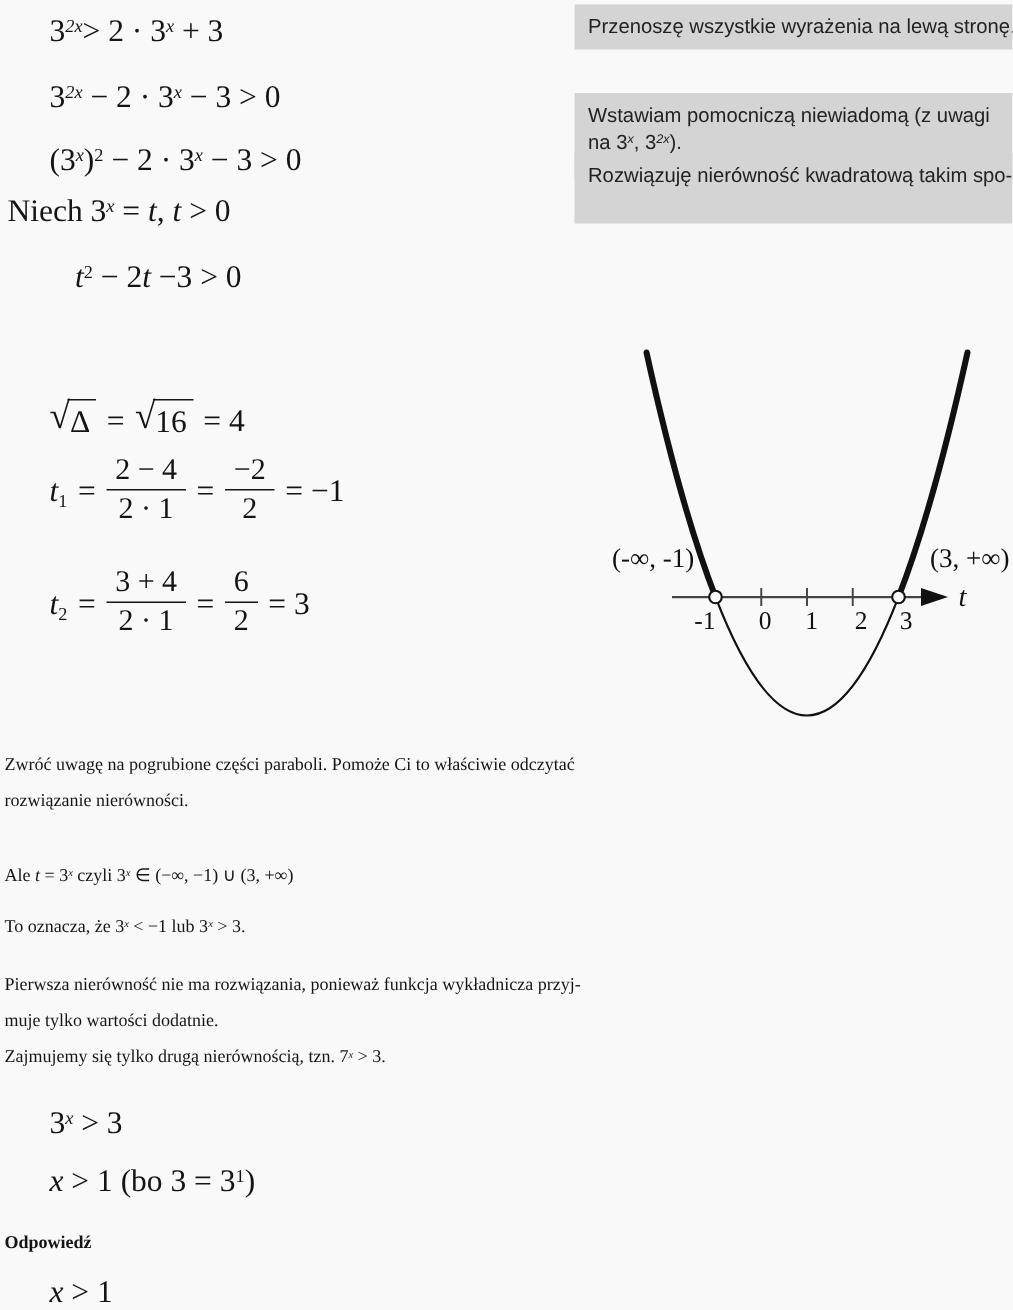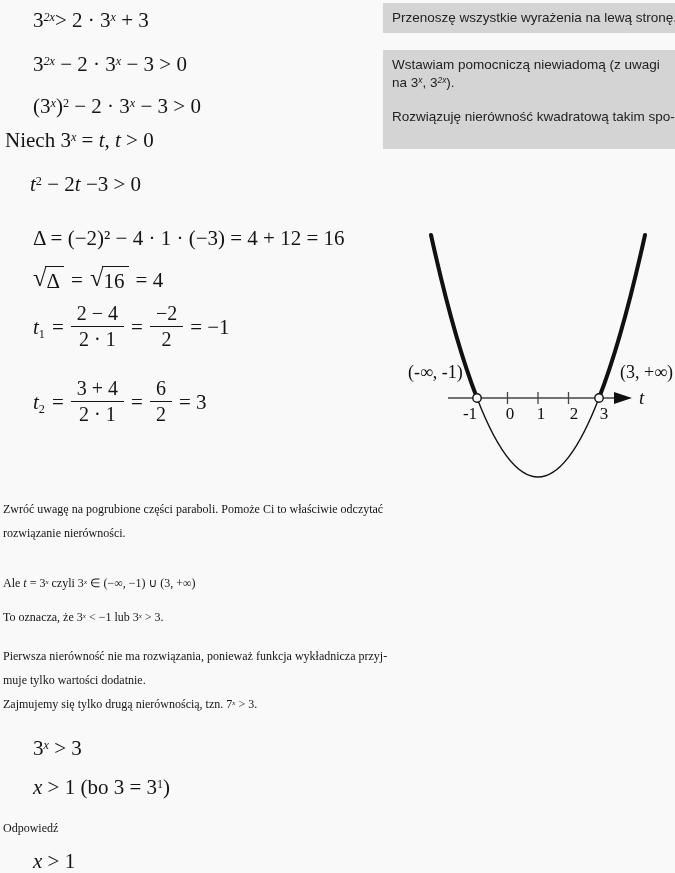--- a/index.html
+++ b/index.html
@@ -29,21 +29,21 @@
     position:absolute;left:383px;width:292px;box-sizing:border-box;
     background:#d4d4d4;color:#222;
     font-family:"Liberation Sans", sans-serif;
     font-size:13.5px;line-height:18px;
     padding:6px 8px 5px 9px;white-space:pre;
   }
   .note .nsup{font-size:0.62em;top:-0.45em;}
   
   .tline{position:absolute;font-size:12px;line-height:24px;white-space:pre;}
   .tline i{font-style:italic;}
-  .bold{font-weight:normal;}
+  .bold{font-weight:bold;}
   
   .figure{position:absolute;left:396px;top:228px;}
   .axis{stroke:#444;stroke-width:1.5;}
   .tick{stroke:#444;stroke-width:1.3;}
   .arrow{fill:#111;}
   .curve-thin{fill:none;stroke:#111;stroke-width:1.4;}
   .curve-bold{fill:none;stroke:#111;stroke-width:4;stroke-linecap:round;}
   .root{fill:#faf9f9;stroke:#111;stroke-width:1.4;}
   .ticklab{font-family:"Liberation Serif",serif;font-size:17px;fill:#111;}
   .intlab{font-family:"Liberation Serif",serif;font-size:18px;fill:#111;}
@@ -55,33 +55,32 @@
 <div class="page">
 
   <div class="mline" style="left:33px;top:8px"><span>3</span><sup class="it">2x</sup><span>&gt; 2 · 3</span><sup class="it">x</sup><span> + 3</span></div>
 
   <div class="mline" style="left:33px;top:52px"><span>3</span><sup class="it">2x</sup><span> − 2 · 3</span><sup class="it">x</sup><span> − 3 &gt; 0</span></div>
 
   <div class="mline" style="left:33px;top:94px"><span>(3</span><sup class="it">x</sup><span>)</span><sup>2</sup><span> − 2 · 3</span><sup class="it">x</sup><span> − 3 &gt; 0</span></div>
 
   <div class="mline" style="left:5px;top:128px"><span>Niech 3</span><sup class="it">x</sup><span> = </span><i>t</i><span>, </span><i>t</i><span> &gt; 0</span></div>
 
-  <div class="mline" style="left:30px;top:172px"><i>t</i><sup>2</sup><span> − 2</span><i>t</i><span> −3 &gt; 0</span></div>
+  <div class="mline" style="left:50px;top:172px"><i>t</i><sup>2</sup><span> − 2</span><i>t</i><span> −3 &gt; 0</span></div>
 
-  <div class="mline" style="left:33px;top:226px"><span>Δ = (−2)² − 4 · 1 · (−3) = 4 + 12 = 16</span></div>
 
   <div class="mline fline" style="left:33px;top:266px"><span class="sqrt"><span class="radsym">√</span><span class="under">Δ</span></span><span class="eqs">=</span><span class="sqrt"><span class="radsym">√</span><span class="under">16</span></span><span class="res">= 4</span></div>
 
   <div class="mline fline" style="left:33px;top:302px"><span><i>t</i><sub>1</sub></span><span class="eqs">=</span><span class="frac"><span class="num">2 − 4</span><span class="den">2 · 1</span></span><span class="eqs">=</span><span class="frac"><span class="num">−2</span><span class="den">2</span></span><span class="res">= −1</span></div>
 
   <div class="mline fline" style="left:33px;top:377px"><span><i>t</i><sub>2</sub></span><span class="eqs">=</span><span class="frac"><span class="num">3 + 4</span><span class="den">2 · 1</span></span><span class="eqs">=</span><span class="frac"><span class="num">6</span><span class="den">2</span></span><span class="res">= 3</span></div>
 
   <div class="note" style="top:3px;height:30px"><span>Przenoszę wszystkie wyrażenia na lewą stronę.</span></div>
 
-  <div class="note" style="top:50px;height:57px"><div><span>Wstawiam pomocniczą niewiadomą (z uwagi</span></div><div><span>na 3</span><sup class="nsup it">x</sup><span>, 3</span><sup class="nsup it">2x</sup><span>).</span></div></div>
+  <div class="note" style="top:62px;height:57px"><div><span>Wstawiam pomocniczą niewiadomą (z uwagi</span></div><div><span>na 3</span><sup class="nsup it">x</sup><span>, 3</span><sup class="nsup it">2x</sup><span>).</span></div></div>
 
   <div class="note" style="top:102px;height:47px"><div><span>Rozwiązuję nierówność kwadratową takim spo-</span></div></div>
 
   <svg class="figure" width="279" height="262" viewBox="0 0 279 262">
     <line class="axis" x1="52" y1="170" x2="224" y2="170"></line>
     <polygon class="arrow" points="218,164 236,170 218,176"></polygon>
     <line class="tick" x1="111.5" y1="164" x2="111.5" y2="176"></line>
     <line class="tick" x1="142" y1="164" x2="142" y2="176"></line>
     <line class="tick" x1="172.5" y1="164" x2="172.5" y2="176"></line>
     <path class="curve-thin" d="M 81 170 Q 142 328 203 170"></path>

